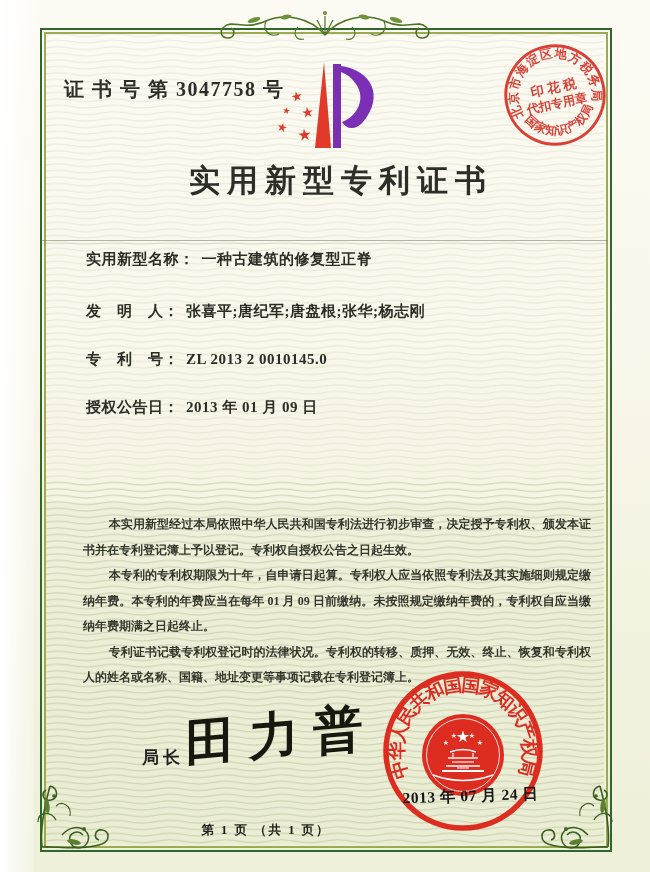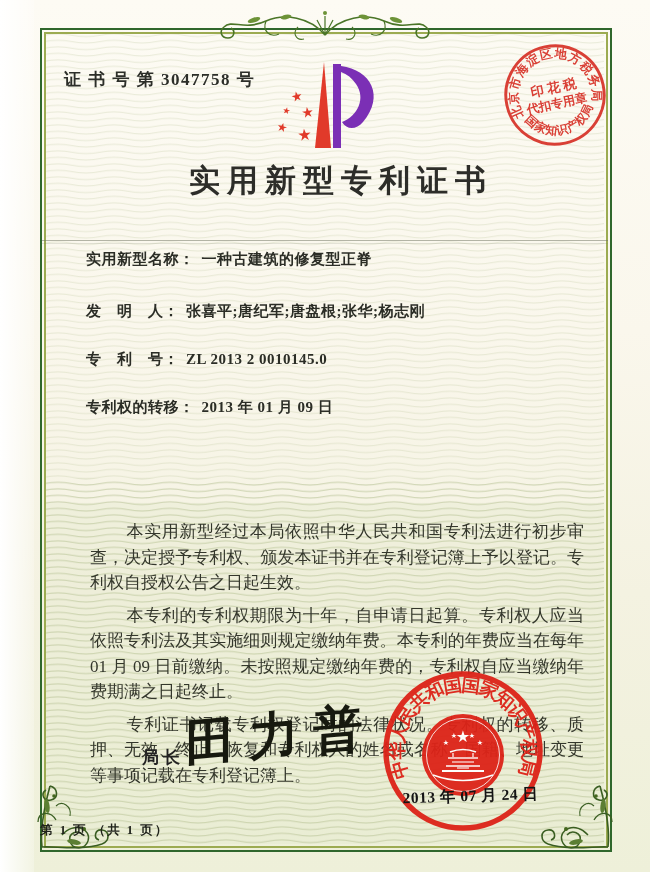--- a/index.html
+++ b/index.html
@@ -19,60 +19,60 @@
   .frame::after{
     content:"";position:absolute;inset:2px;border:2px solid #9cab51;
   }
   .guilloche{position:absolute;left:44px;top:32px;width:560px;height:812px;}
   .ornament-top{position:absolute;left:212px;top:5px;width:226px;height:46px;}
   .corner{position:absolute;width:80px;height:85px;top:772px;}
   .corner.right{left:536px;}
   .corner.left{left:34px;}
   .corner.left svg{transform:scaleX(-1);}
   .cert-no{
-    position:absolute;left:64px;top:68px;font-size:17px;font-weight:600;
+    position:absolute;left:64px;top:76px;font-size:20px;font-weight:600;
     color:#2c2e29;letter-spacing:1.5px;
   }
   .logo{position:absolute;left:268px;top:56px;width:124px;height:104px;}
   .tax-stamp{position:absolute;left:496px;top:36px;width:118px;height:118px;opacity:.92;}
   .title{
     position:absolute;left:0;top:160px;width:650px;margin:0;text-align:center;
     font-size:31px;font-weight:700;color:#2d2d29;letter-spacing:7px;padding-left:16px;
   }
   .divider{
     position:absolute;left:42px;top:240px;width:566px;height:1px;
     background:rgba(108,112,92,.5);box-shadow:0 3px 0 rgba(108,112,92,.16);
   }
   .field{
     position:absolute;left:86px;font-size:15px;font-weight:600;color:#2b2d26;
     letter-spacing:.5px;white-space:nowrap;
   }
   .field .fvalue{margin-left:7px;}
   .paras{position:absolute;left:83px;top:512px;width:508px;}
   .paras p{
-    margin:7px;text-indent:2.15em;font-size:17px;line-height:25.5px;
-    text-align:justify;color:#34372c;font-weight:400;
+    margin:0;text-indent:2.15em;font-size:12px;line-height:25.5px;
+    text-align:justify;color:#34372c;font-weight:700;
   }
   .director{
     position:absolute;left:130px;top:746px;font-size:17px;letter-spacing:4px;
     color:#222;font-weight:600;margin-left:12px;
   }
   .signature{
     position:absolute;left:185px;top:702px;font-size:50px;font-weight:600;
     color:#17190f;letter-spacing:14px;transform:rotate(-5deg) skewX(-5deg);
     white-space:nowrap;
   }
   .sipo-seal{position:absolute;left:372px;top:660px;width:182px;height:182px;opacity:.95;z-index:3;}
   .issue-date{
     position:absolute;left:378px;top:786px;width:185px;text-align:center;z-index:4;
     font-size:15.5px;font-weight:700;color:#141414;letter-spacing:.5px;
     transform:rotate(-2deg);white-space:nowrap;
   }
   .page-footer{
-    position:absolute;left:40px;top:822px;width:452px;
+    position:absolute;left:40px;top:822px;width:452px;text-align:center;
     font-size:12.5px;letter-spacing:2px;color:#20231c;font-weight:600;
   }
   svg text{font-family:"Liberation Serif","DejaVu Serif",serif;}
 </style>
 </head>
 <body>
 
 <div class="page">
 
   <svg class="guilloche" xmlns="http://www.w3.org/2000/svg">
@@ -192,21 +192,21 @@
   <div class="field" style="top:302px">
     <span class="flabel">发　明　人：</span><span class="fvalue">张喜平;唐纪军;唐盘根;张华;杨志刚</span>
   </div>
   <div class="field" style="top:250px">
     <span class="flabel">实用新型名称：</span><span class="fvalue">一种古建筑的修复型正脊</span>
   </div>
   <div class="field" style="top:350px">
     <span class="flabel">专　利　号：</span><span class="fvalue">ZL 2013 2 0010145.0</span>
   </div>
   <div class="field" style="top:398px">
-    <span class="flabel">专利权的转移：</span><span class="fvalue">2013 年 01 月 09 日</span>
+    <span class="flabel">授权公告日：</span><span class="fvalue">2013 年 01 月 09 日</span>
   </div>
 
   <div class="paras">
     <p>本实用新型经过本局依照中华人民共和国专利法进行初步审查，决定授予专利权、颁发本证书并在专利登记簿上予以登记。专利权自授权公告之日起生效。</p>
     <p>本专利的专利权期限为十年，自申请日起算。专利权人应当依照专利法及其实施细则规定缴纳年费。本专利的年费应当在每年 01 月 09 日前缴纳。未按照规定缴纳年费的，专利权自应当缴纳年费期满之日起终止。</p>
     <p>专利证书记载专利权登记时的法律状况。专利权的转移、质押、无效、终止、恢复和专利权人的姓名或名称、国籍、地址变更等事项记载在专利登记簿上。</p>
   </div>
 
   <div class="director">局长</div>
   <div class="signature">田力普</div>

